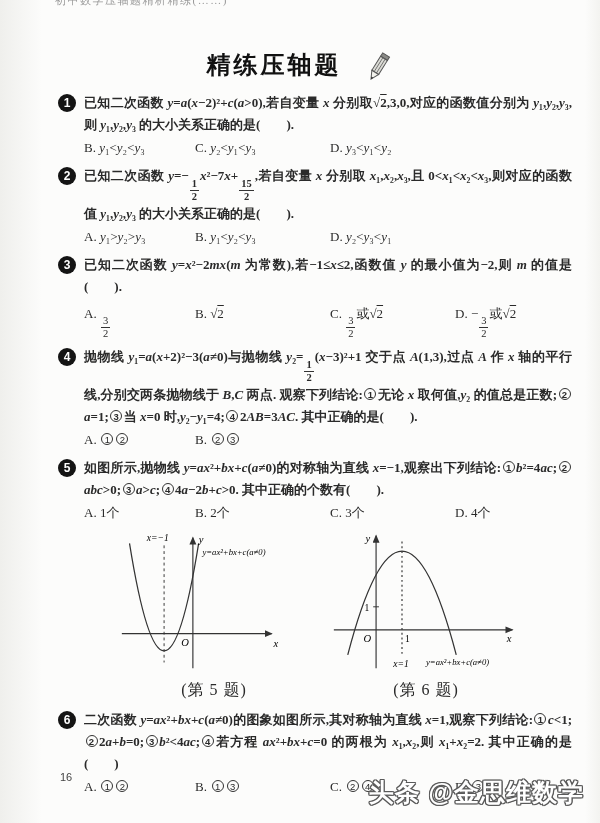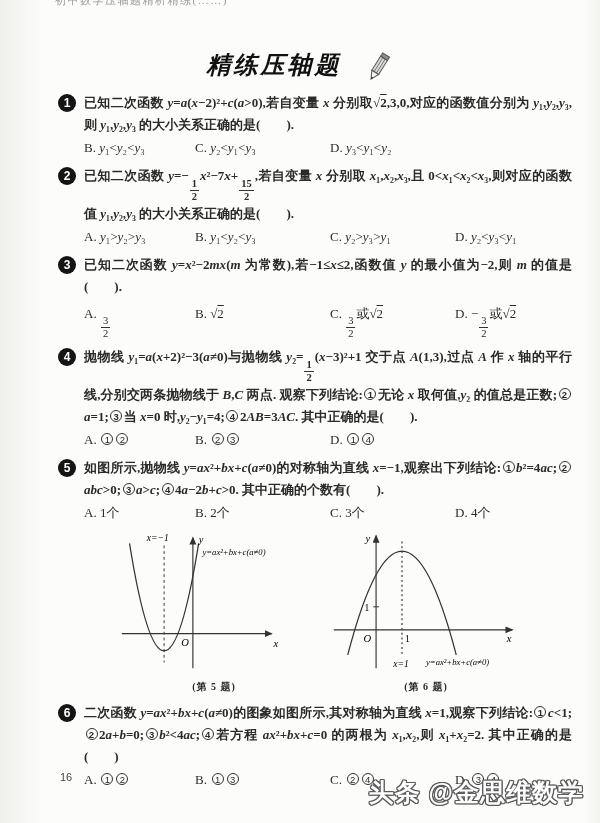--- a/index.html
+++ b/index.html
@@ -4,21 +4,21 @@
 <style>
   * { margin:0; padding:0; box-sizing:border-box; }
   html,body { background:#e9e9e7; }
   .page {
     position:relative; width:600px; height:823px; overflow:hidden;
     background:linear-gradient(90deg,#efefec 0,#fcfcfb 42px,#fcfcfb 585px,#f3f3f0 600px);
     font-family:"Liberation Serif","DejaVu Serif",serif;
     color:#2a2a2a; font-size:13px;
   }
   .top-cut { position:absolute; top:-7px; left:55px; font-size:11px; color:#999; letter-spacing:1.5px; white-space:nowrap; }
-  .title-row { padding-top:38px; display:flex; justify-content:center; align-items:center; gap:20px; height:92px;font-style:italic; }
+  .title-row { padding-top:38px; display:flex; justify-content:center; align-items:center; gap:20px; height:92px; }
   .title-text { font-family:"Liberation Sans","DejaVu Sans",sans-serif; font-weight:bold; font-size:24px; letter-spacing:3px; color:#111; }
   .pencil { transform:translateY(4px); }
   .content { padding:0 28px 0 58px; }
   .q { display:flex; margin-bottom:6px; }
   .qnum {
     flex:0 0 auto; width:18px; height:18px; border-radius:50%; background:#141414; color:#fff;
     font-family:"Liberation Sans","DejaVu Sans",sans-serif; font-size:12px; font-weight:bold;
     text-align:center; line-height:18px; margin-top:2px;
   }
   .qbody { flex:1; margin-left:8px; }
@@ -30,21 +30,21 @@
   .frac .fn { display:block; border-bottom:1px solid #333; padding:0 2px 0; }
   .frac .fd { display:block; }
   .ol { text-decoration:overline; }
   .circ {
     display:inline-block; width:12px; height:12px; border:1px solid #333; border-radius:50%;
     line-height:12px; font-size:9.5px; text-align:center; vertical-align:1px; margin:0 1.5px;
     font-family:"Liberation Sans","DejaVu Sans",sans-serif;
   }
   .figs { display:flex; justify-content:center; gap:12px; margin:4px 0 8px 10px; }
   .fig { text-align:center; }
-  .fig-caption { font-weight:bold; font-size:10px; letter-spacing:1px; margin-top:2px; }
+  .fig-caption { font-weight:normal; font-size:16px; letter-spacing:1px; margin-top:2px; }
   svg text { font-family:"Liberation Serif","DejaVu Serif",serif; }
   .page-number { position:absolute; left:60px; bottom:40px; font-size:11px; color:#444; font-family:"Liberation Sans","DejaVu Sans",sans-serif; }
   .watermark {
     position:absolute; right:16px; bottom:14px;
     font-family:"Liberation Sans","DejaVu Sans",sans-serif; font-weight:bold; font-size:25px;
     color:#fff; letter-spacing:1px;
     text-shadow:1.2px 0 #5a5a5a,-1.2px 0 #5a5a5a,0 1.2px #5a5a5a,0 -1.2px #5a5a5a,1px 1px #5a5a5a,-1px -1px #5a5a5a,1px -1px #5a5a5a,-1px 1px #5a5a5a;
   }
 </style>
 </head>
@@ -90,21 +90,20 @@
         <div class="qtext">已知二次函数 <i>y</i>=−<span class="frac">
               <span class="fn">1</span>
               <span class="fd">2</span>
             </span><i>x</i>²−7<i>x</i>+<span class="frac">
               <span class="fn">15</span>
               <span class="fd">2</span>
             </span>,若自变量 <i>x</i> 分别取 <i>x</i>₁,<i>x</i>₂,<i>x</i>₃,且 0&lt;<i>x</i>₁&lt;<i>x</i>₂&lt;<i>x</i>₃,则对应的函数值 <i>y</i>₁,<i>y</i>₂,<i>y</i>₃ 的大小关系正确的是(　　).</div>
         <div class="opts">
           <span>A. <i>y</i>₁&gt;<i>y</i>₂&gt;<i>y</i>₃</span>
           <span>B. <i>y</i>₁&lt;<i>y</i>₂&lt;<i>y</i>₃</span>
-          <span>C. <i>y</i>₂&gt;<i>y</i>₃&gt;<i>y</i>₁</span>
           <span>D. <i>y</i>₂&lt;<i>y</i>₃&lt;<i>y</i>₁</span>
         </div>
       </div>
     </div>
 
     <div class="q">
       <span class="qnum">3</span>
       <div class="qbody">
         <div class="qtext">已知二次函数 <i>y</i>=<i>x</i>²−2<i>mx</i>(<i>m</i> 为常数),若−1≤<i>x</i>≤2,函数值 <i>y</i> 的最小值为−2,则 <i>m</i> 的值是(　　).</div>
         <div class="opts tall">
@@ -128,21 +127,20 @@
     <div class="q">
       <span class="qnum">4</span>
       <div class="qbody">
         <div class="qtext">抛物线 <i>y</i>₁=<i>a</i>(<i>x</i>+2)²−3(<i>a</i>≠0)与抛物线 <i>y</i>₂=<span class="frac">
               <span class="fn">1</span>
               <span class="fd">2</span>
             </span>(<i>x</i>−3)²+1 交于点 <i>A</i>(1,3),过点 <i>A</i> 作 <i>x</i> 轴的平行线,分别交两条抛物线于 <i>B</i>,<i>C</i> 两点. 观察下列结论:<span class="circ">1</span>无论 <i>x</i> 取何值,<i>y</i>₂ 的值总是正数;<span class="circ">2</span><i>a</i>=1;<span class="circ">3</span>当 <i>x</i>=0 时,<i>y</i>₂−<i>y</i>₁=4;<span class="circ">4</span>2<i>AB</i>=3<i>AC</i>. 其中正确的是(　　).</div>
         <div class="opts">
           <span>A. <span class="circ">1</span><span class="circ">2</span></span>
           <span>B. <span class="circ">2</span><span class="circ">3</span></span>
-          <span>D. <span class="circ">1</span><span class="circ">4</span></span>
         </div>
       </div>
     </div>
 
     <div class="q">
       <span class="qnum">5</span>
       <div class="qbody">
         <div class="qtext">如图所示,抛物线 <i>y</i>=<i>ax</i>²+<i>bx</i>+<i>c</i>(<i>a</i>≠0)的对称轴为直线 <i>x</i>=−1,观察出下列结论:<span class="circ">1</span><i>b</i>²=4<i>ac</i>;<span class="circ">2</span><i>abc</i>&gt;0;<span class="circ">3</span><i>a</i>&gt;<i>c</i>;<span class="circ">4</span>4<i>a</i>−2<i>b</i>+<i>c</i>&gt;0. 其中正确的个数有(　　).</div>
         <div class="opts">
           <span>A. 1个</span>

